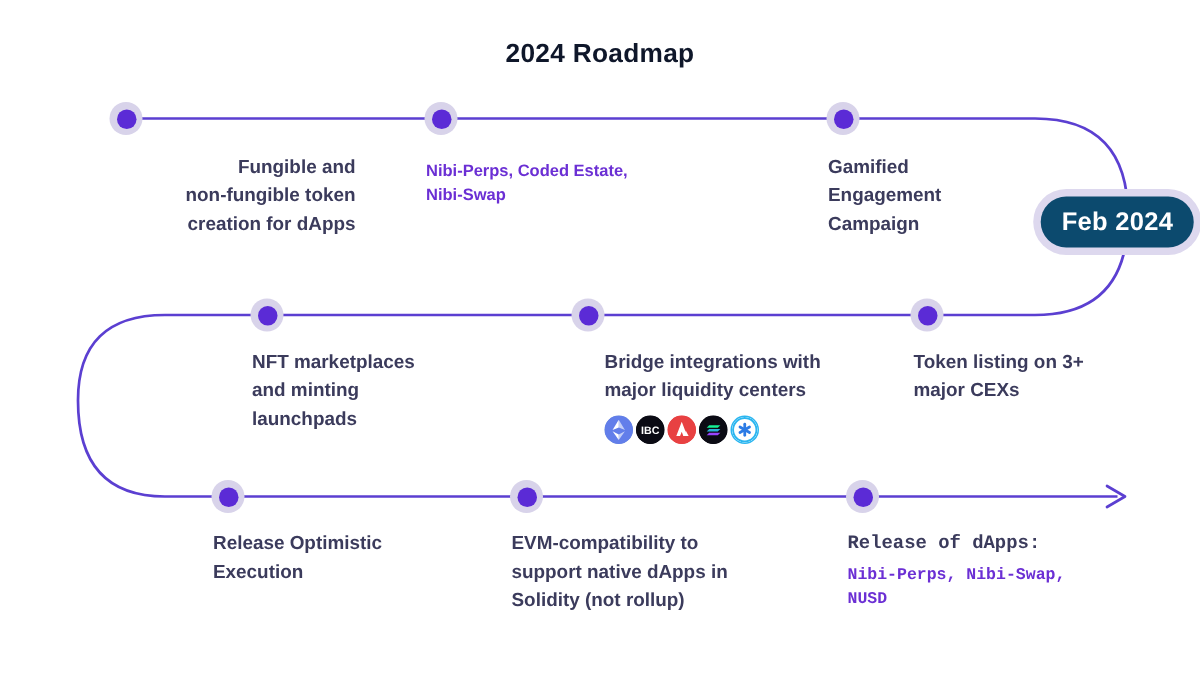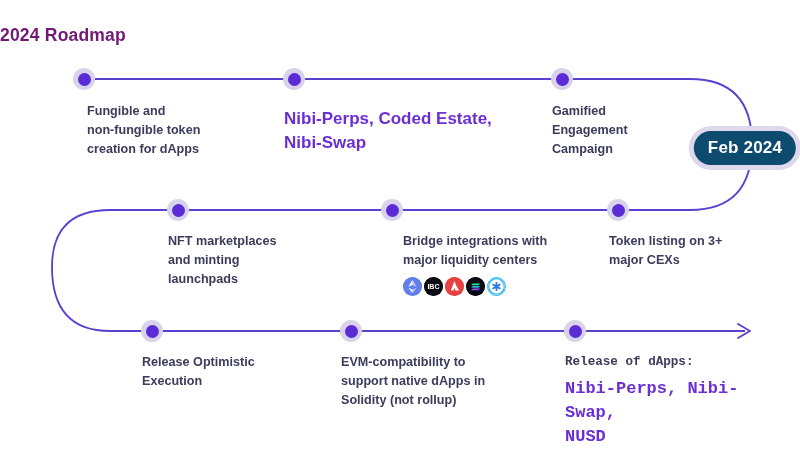--- a/index.html
+++ b/index.html
@@ -20,23 +20,24 @@
     width: 800px;
     height: 450px;
   }
 
   
   .title {
     position: absolute;
     top: 25px;
     left: 0;
     width: 800px;
+    text-align: center;
     font-size: 17.5px;
     font-weight: bold;
-    color: #701a75;
+    color: #0f172a;
     letter-spacing: 0.2px;
   }
 
   
   .track {
     position: absolute;
     top: 0;
     left: 0;
     width: 800px;
     height: 450px;
@@ -69,21 +70,21 @@
     transform: translateX(-50%);
   }
   .ms-title {
     font-size: 12.6px;
     font-weight: bold;
     color: #3b3b5c;
     line-height: 1.5;
     white-space: pre-line;
   }
   .ms-sub {
-    font-size: 17px;
+    font-size: 11px;
     font-weight: bold;
     color: #6b2fd4;
     line-height: 1.42;
     margin-top: 5px;
     white-space: pre-line;
   }
 
   
   .chain-icons {
     display: flex;
@@ -144,21 +145,21 @@
   <div class="node" style="left:618px; top:210px;"></div>
 
   <div class="node" style="left:152px; top:331px;"></div>
   <div class="node" style="left:351px; top:331px;"></div>
   <div class="node" style="left:575px; top:331px;"></div>
 
   <div class="date-badge" style="left:745px; top:148px;">
     <span>Feb 2024</span>
   </div>
 
-  <div class="milestone" style="left:87px; top:102px; width:180px; transform:none;">
+  <div class="milestone" style="left:57px; top:102px; width:180px; transform:none;text-align:right;">
     <div class="ms-title">Fungible and
 non-fungible token
 creation for dApps</div>
   </div>
 
   <div class="milestone" style="left:284px; top:102px; width:255px; transform:none;">
     <div class="ms-sub">Nibi-Perps, Coded Estate,
 Nibi-Swap</div>
   </div>
 

